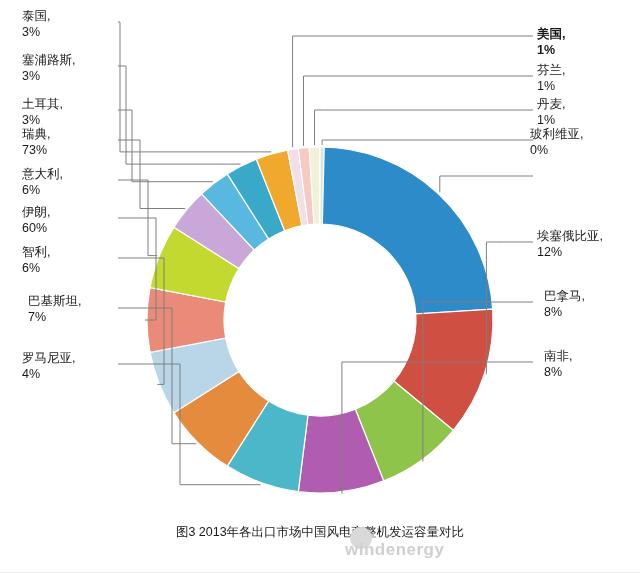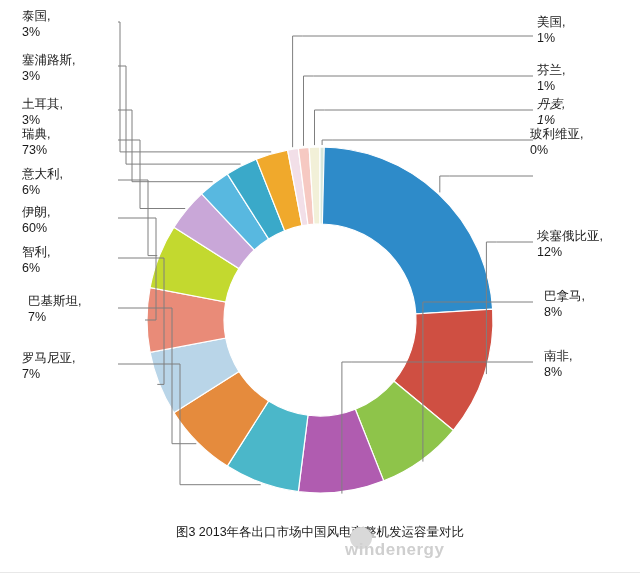--- a/index.html
+++ b/index.html
@@ -108,27 +108,27 @@
 73%</div>
   <div class="lbl left" style="left:22px;top:166px;">意大利,
 6%</div>
   <div class="lbl left" style="left:22px;top:204px;">伊朗,
 60%</div>
   <div class="lbl left" style="left:22px;top:244px;">智利,
 6%</div>
   <div class="lbl left" style="left:28px;top:293px;">巴基斯坦,
 7%</div>
   <div class="lbl left" style="left:22px;top:350px;">罗马尼亚,
-7%</div>
+4%</div>
 
-  <div class="lbl right" style="left:537px;top:14px;">美国,
+  <div class="lbl right" style="left:537px;top:26px;font-weight:bold;">美国,
 1%</div>
   <div class="lbl right" style="left:537px;top:62px;">芬兰,
 1%</div>
-  <div class="lbl right" style="left:537px;top:96px;font-style:italic;">丹麦,
+  <div class="lbl right" style="left:537px;top:96px;">丹麦,
 1%</div>
   <div class="lbl right" style="left:530px;top:126px;">玻利维亚,
 0%</div>
   <div class="lbl right" style="left:537px;top:228px;">埃塞俄比亚,
 12%</div>
   <div class="lbl right" style="left:544px;top:288px;">巴拿马,
 8%</div>
   <div class="lbl right" style="left:544px;top:348px;">南非,
 8%</div>
 

